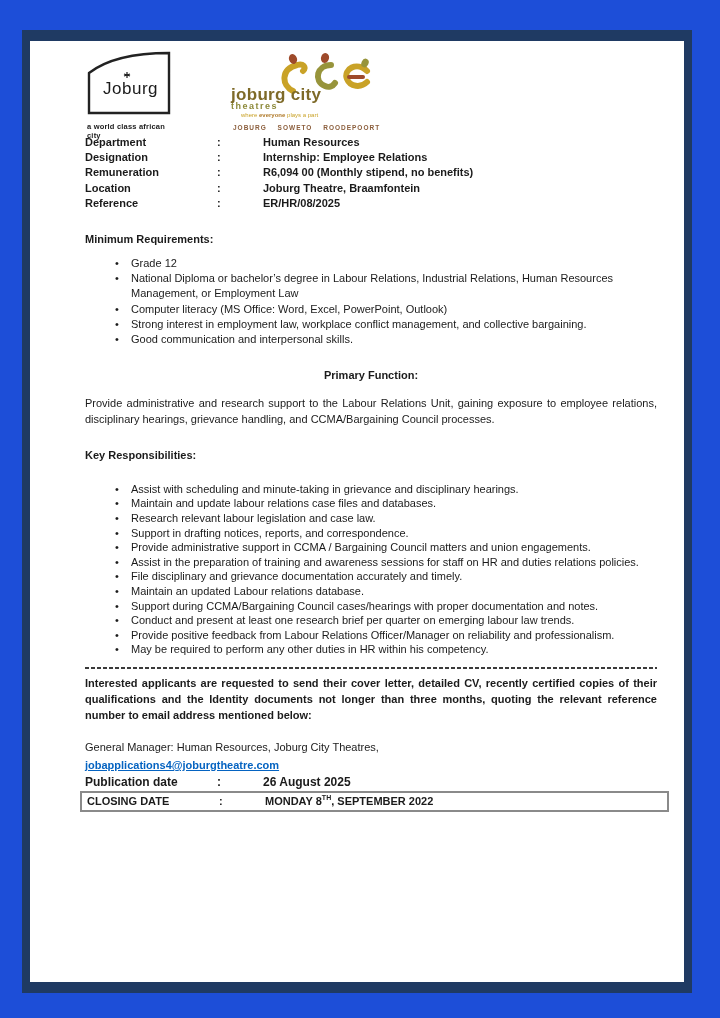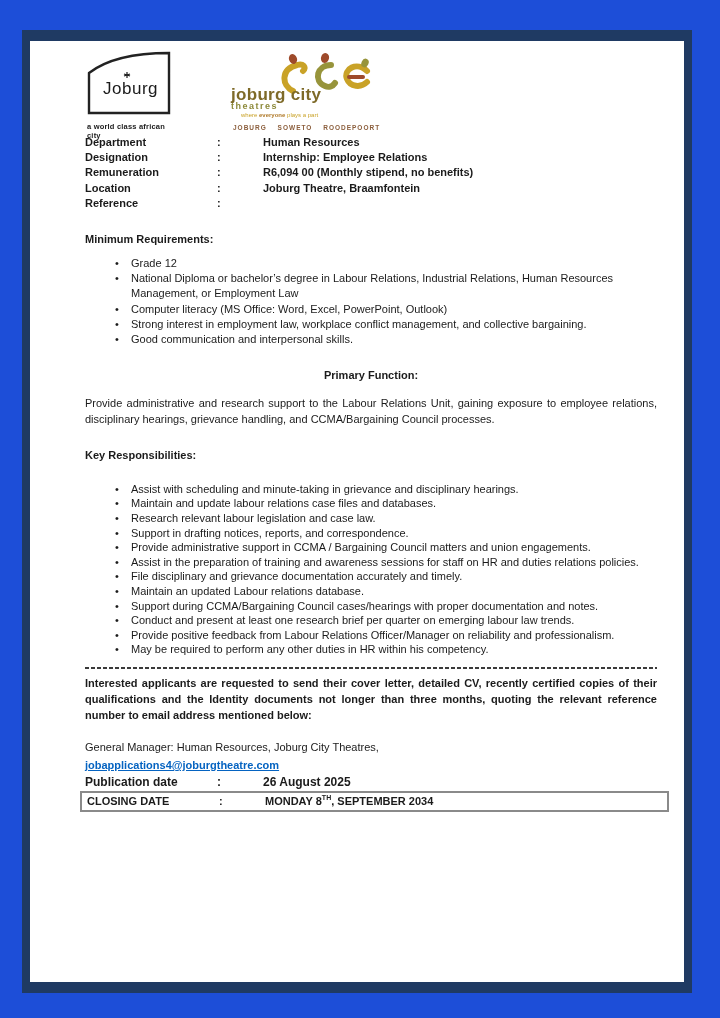--- a/index.html
+++ b/index.html
@@ -132,20 +132,21 @@
             <span class="val">R6,094 00 (Monthly stipend, no benefits)</span>
         </div>
         <div class="details-row">
           <span class="lbl">Location</span>
             <span class="sep">:</span>
             <span class="val">Joburg Theatre, Braamfontein</span>
         </div>
         <div class="details-row">
           <span class="lbl">Reference</span>
             <span class="sep">:</span>
+            <span class="val">ER/HR/08/2025</span>
         </div>
       </div>
 
       
       <h3 class="sec h-minreq">Minimum Requirements:</h3>
       <ul class="bullets">
         <li>Grade 12</li>
         <li>National Diploma or bachelor’s degree in Labour Relations, Industrial Relations, Human Resources Management, or Employment Law</li>
         <li>Computer literacy (MS Office: Word, Excel, PowerPoint, Outlook)</li>
         <li>Strong interest in employment law, workplace conflict management, and collective bargaining.</li>
@@ -182,19 +183,19 @@
       <div class="pub-row">
         <span class="lbl">Publication date</span>
           <span class="sep">:</span>
           <span class="val">26 August 2025</span>
       </div>
 
       <div class="closing-box">
         <div class="closing-row">
           <span class="lbl">CLOSING DATE</span>
             <span class="sep">:</span>
-            <span class="val"><span>MONDAY 8</span><sup>TH</sup><span>, SEPTEMBER 2034</span></span>
+            <span class="val"><span>MONDAY 8</span><sup>TH</sup><span>, SEPTEMBER 2022</span></span>
         </div>
       </div>
 
     </div>
   </div>
 </div>
 
 </body></html>

